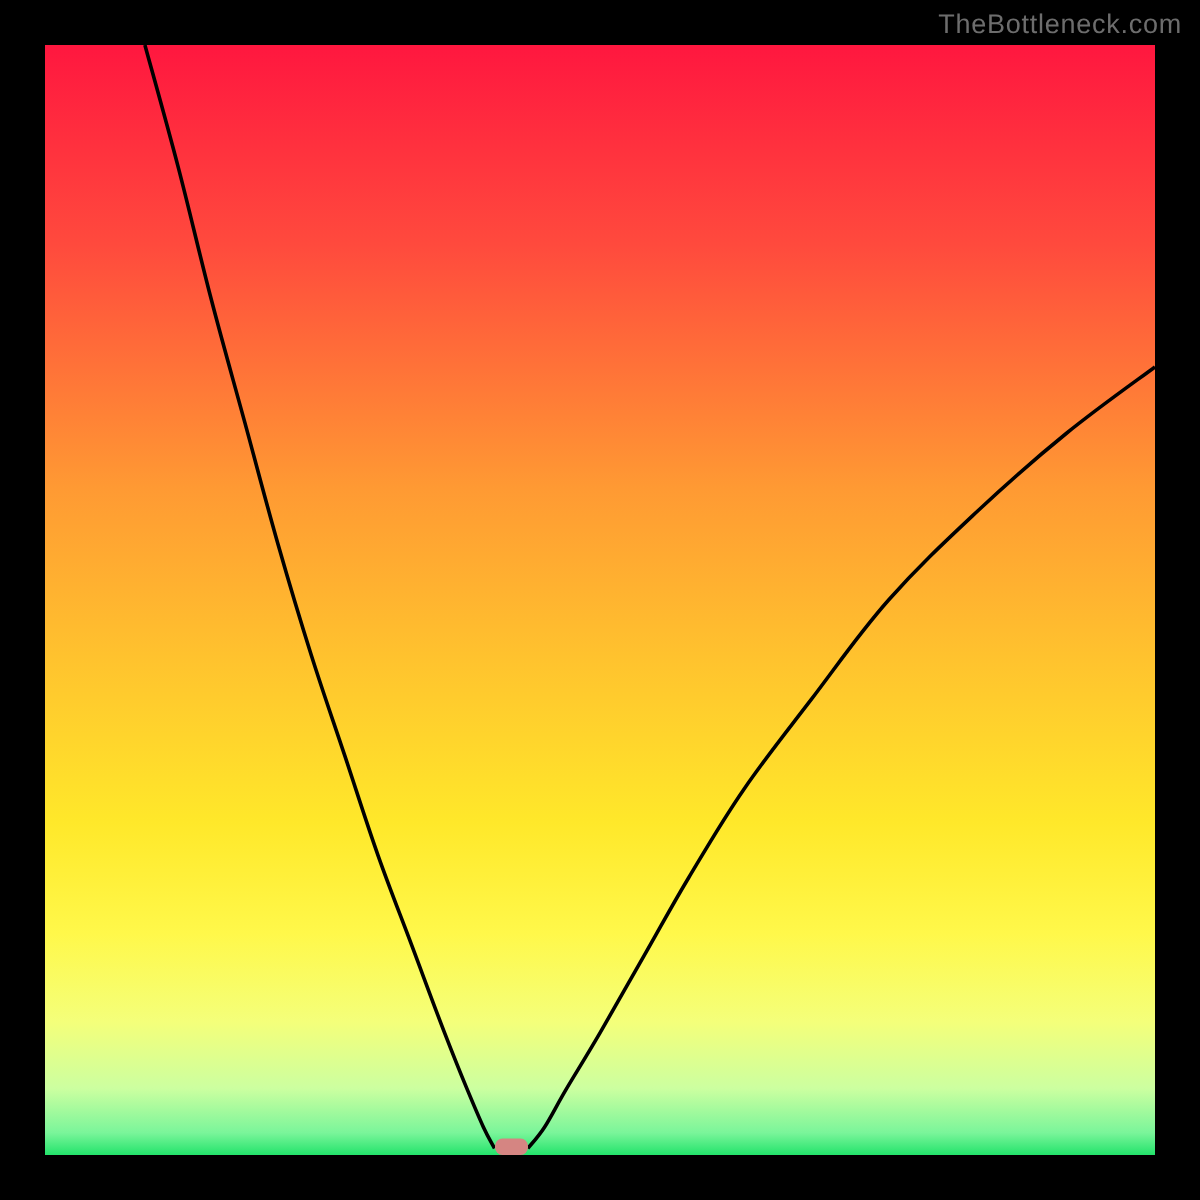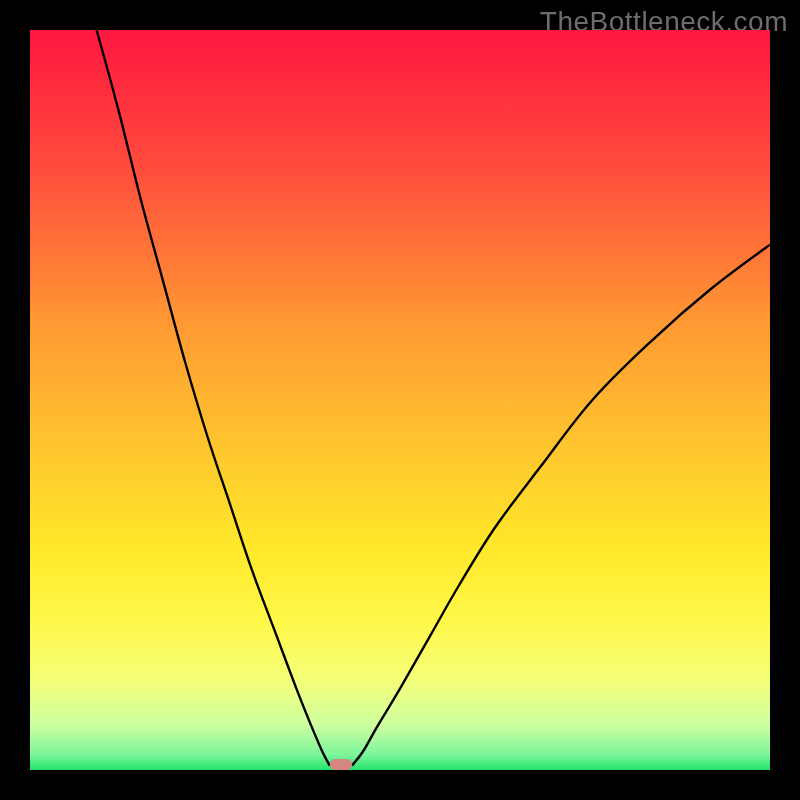--- a/index.html
+++ b/index.html
@@ -25,21 +25,21 @@
     left: 0;
     top: 0;
     width: 740px;
     height: 740px;
   }
   .watermark {
     position: absolute;
     top: 6px;
     right: 12px;
     color: #6d6d6d;
-    font-size: 28px;
+    font-size: 18px;
     letter-spacing: 0.5px;
     font-weight: 500;
   }
   .pill {
     position: absolute;
     background: #d58582;
     border-radius: 5px;
   }
 </style>
 </head>

